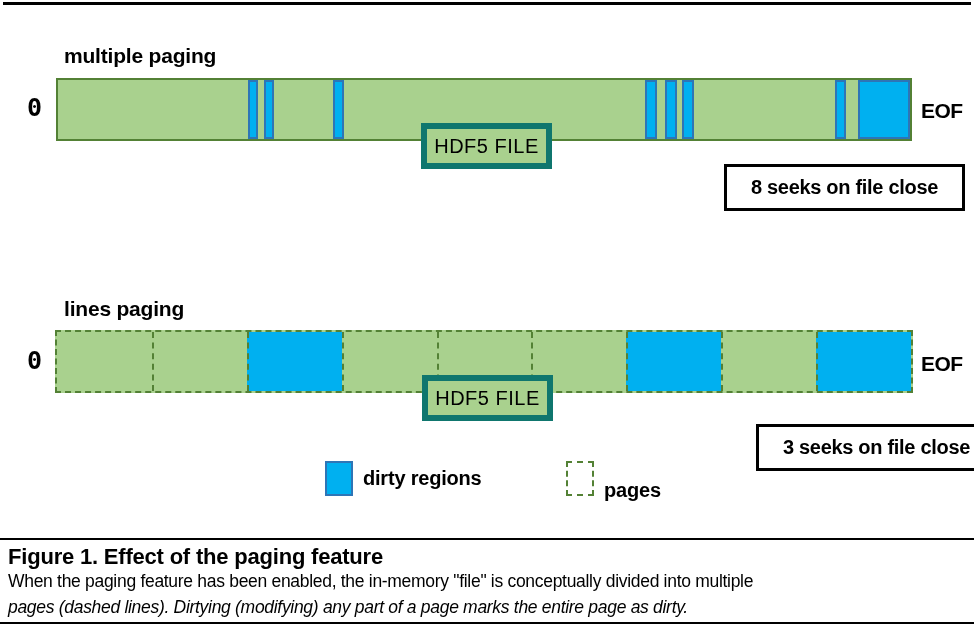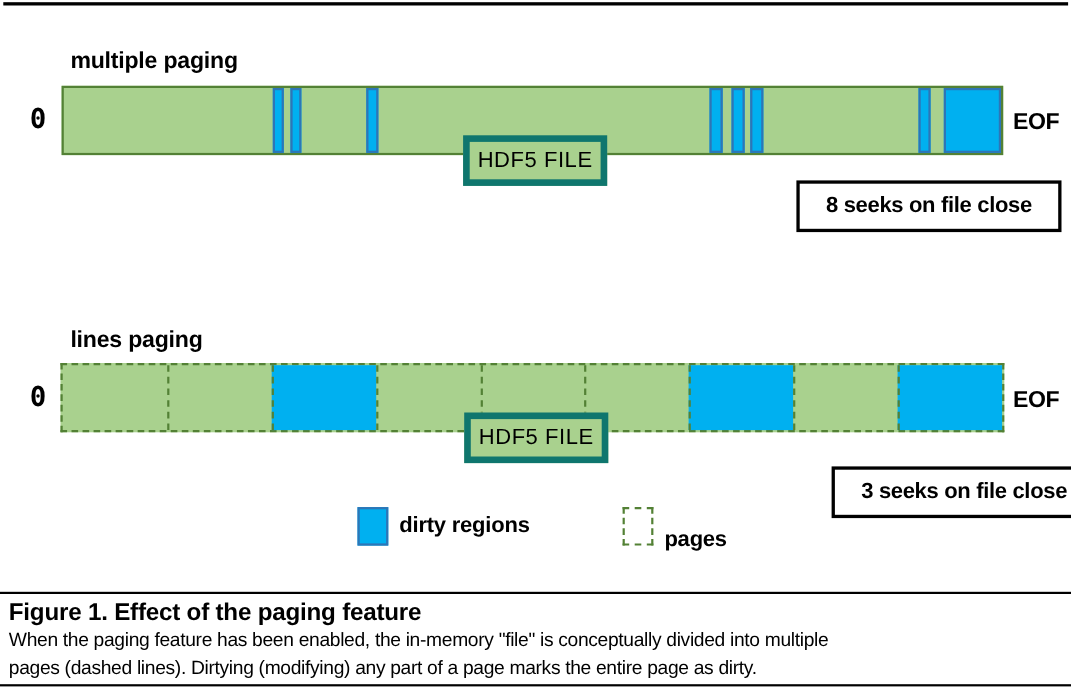--- a/index.html
+++ b/index.html
@@ -53,21 +53,21 @@
   }
 
   .legend-swatch{position:absolute;box-sizing:border-box;width:28px;height:35px;}
   .legend-swatch.dirty{background:#00b0f0;border:2px solid #2e75b6;}
   .legend-swatch.page{background:#fff;border:2px dashed #538135;}
   .legend-label{position:absolute;font-weight:bold;font-size:20px;letter-spacing:-0.2px;}
 
   .caption-title{position:absolute;left:8px;top:544px;font-weight:bold;font-size:22px;letter-spacing:-0.2px;}
   .caption-line{position:absolute;left:8px;font-size:17.5px;letter-spacing:-0.3px;}
   .caption-line.l1{top:571px;}
-  .caption-line.l2{top:597px;}
+  .caption-line.l2{top:597px;font-style:italic;}
 </style>
 </head>
 <body>
 
 <div class="rule top"></div>
 
 <div class="bar-title" style="left:64px;top:44px;">multiple paging</div>
 
 <div class="start-label" style="left:27px;top:95px;">0</div>
 

